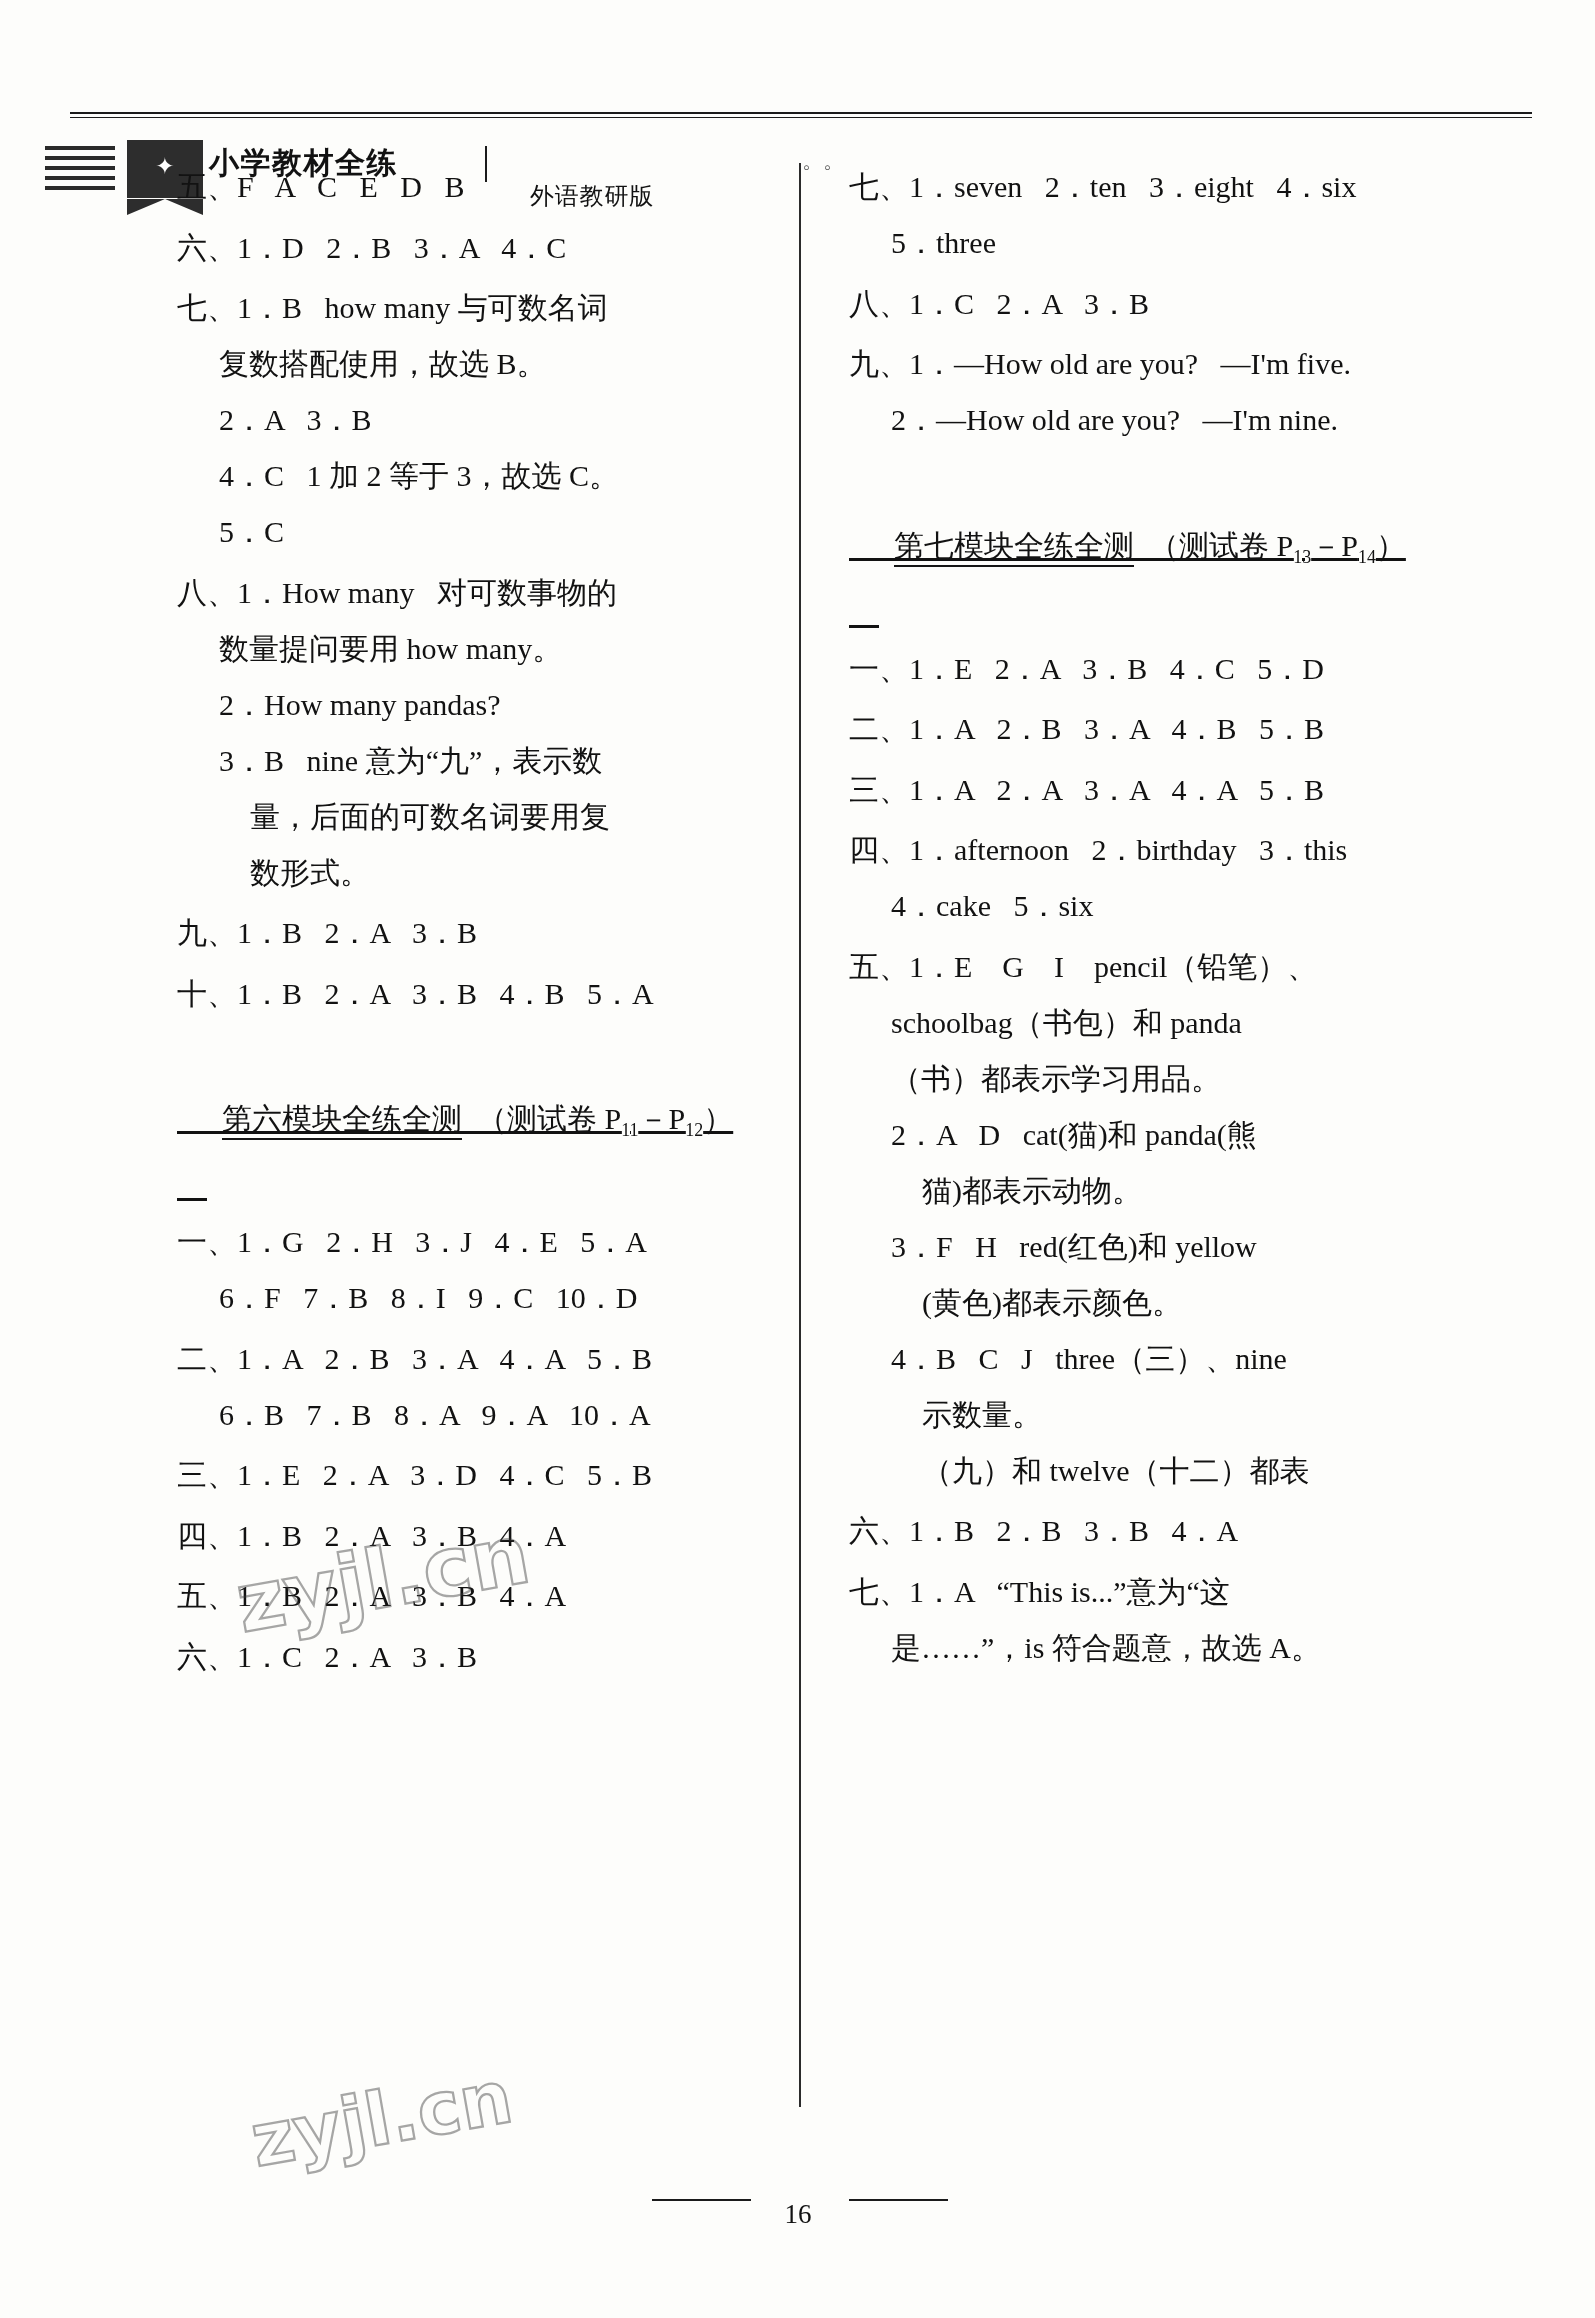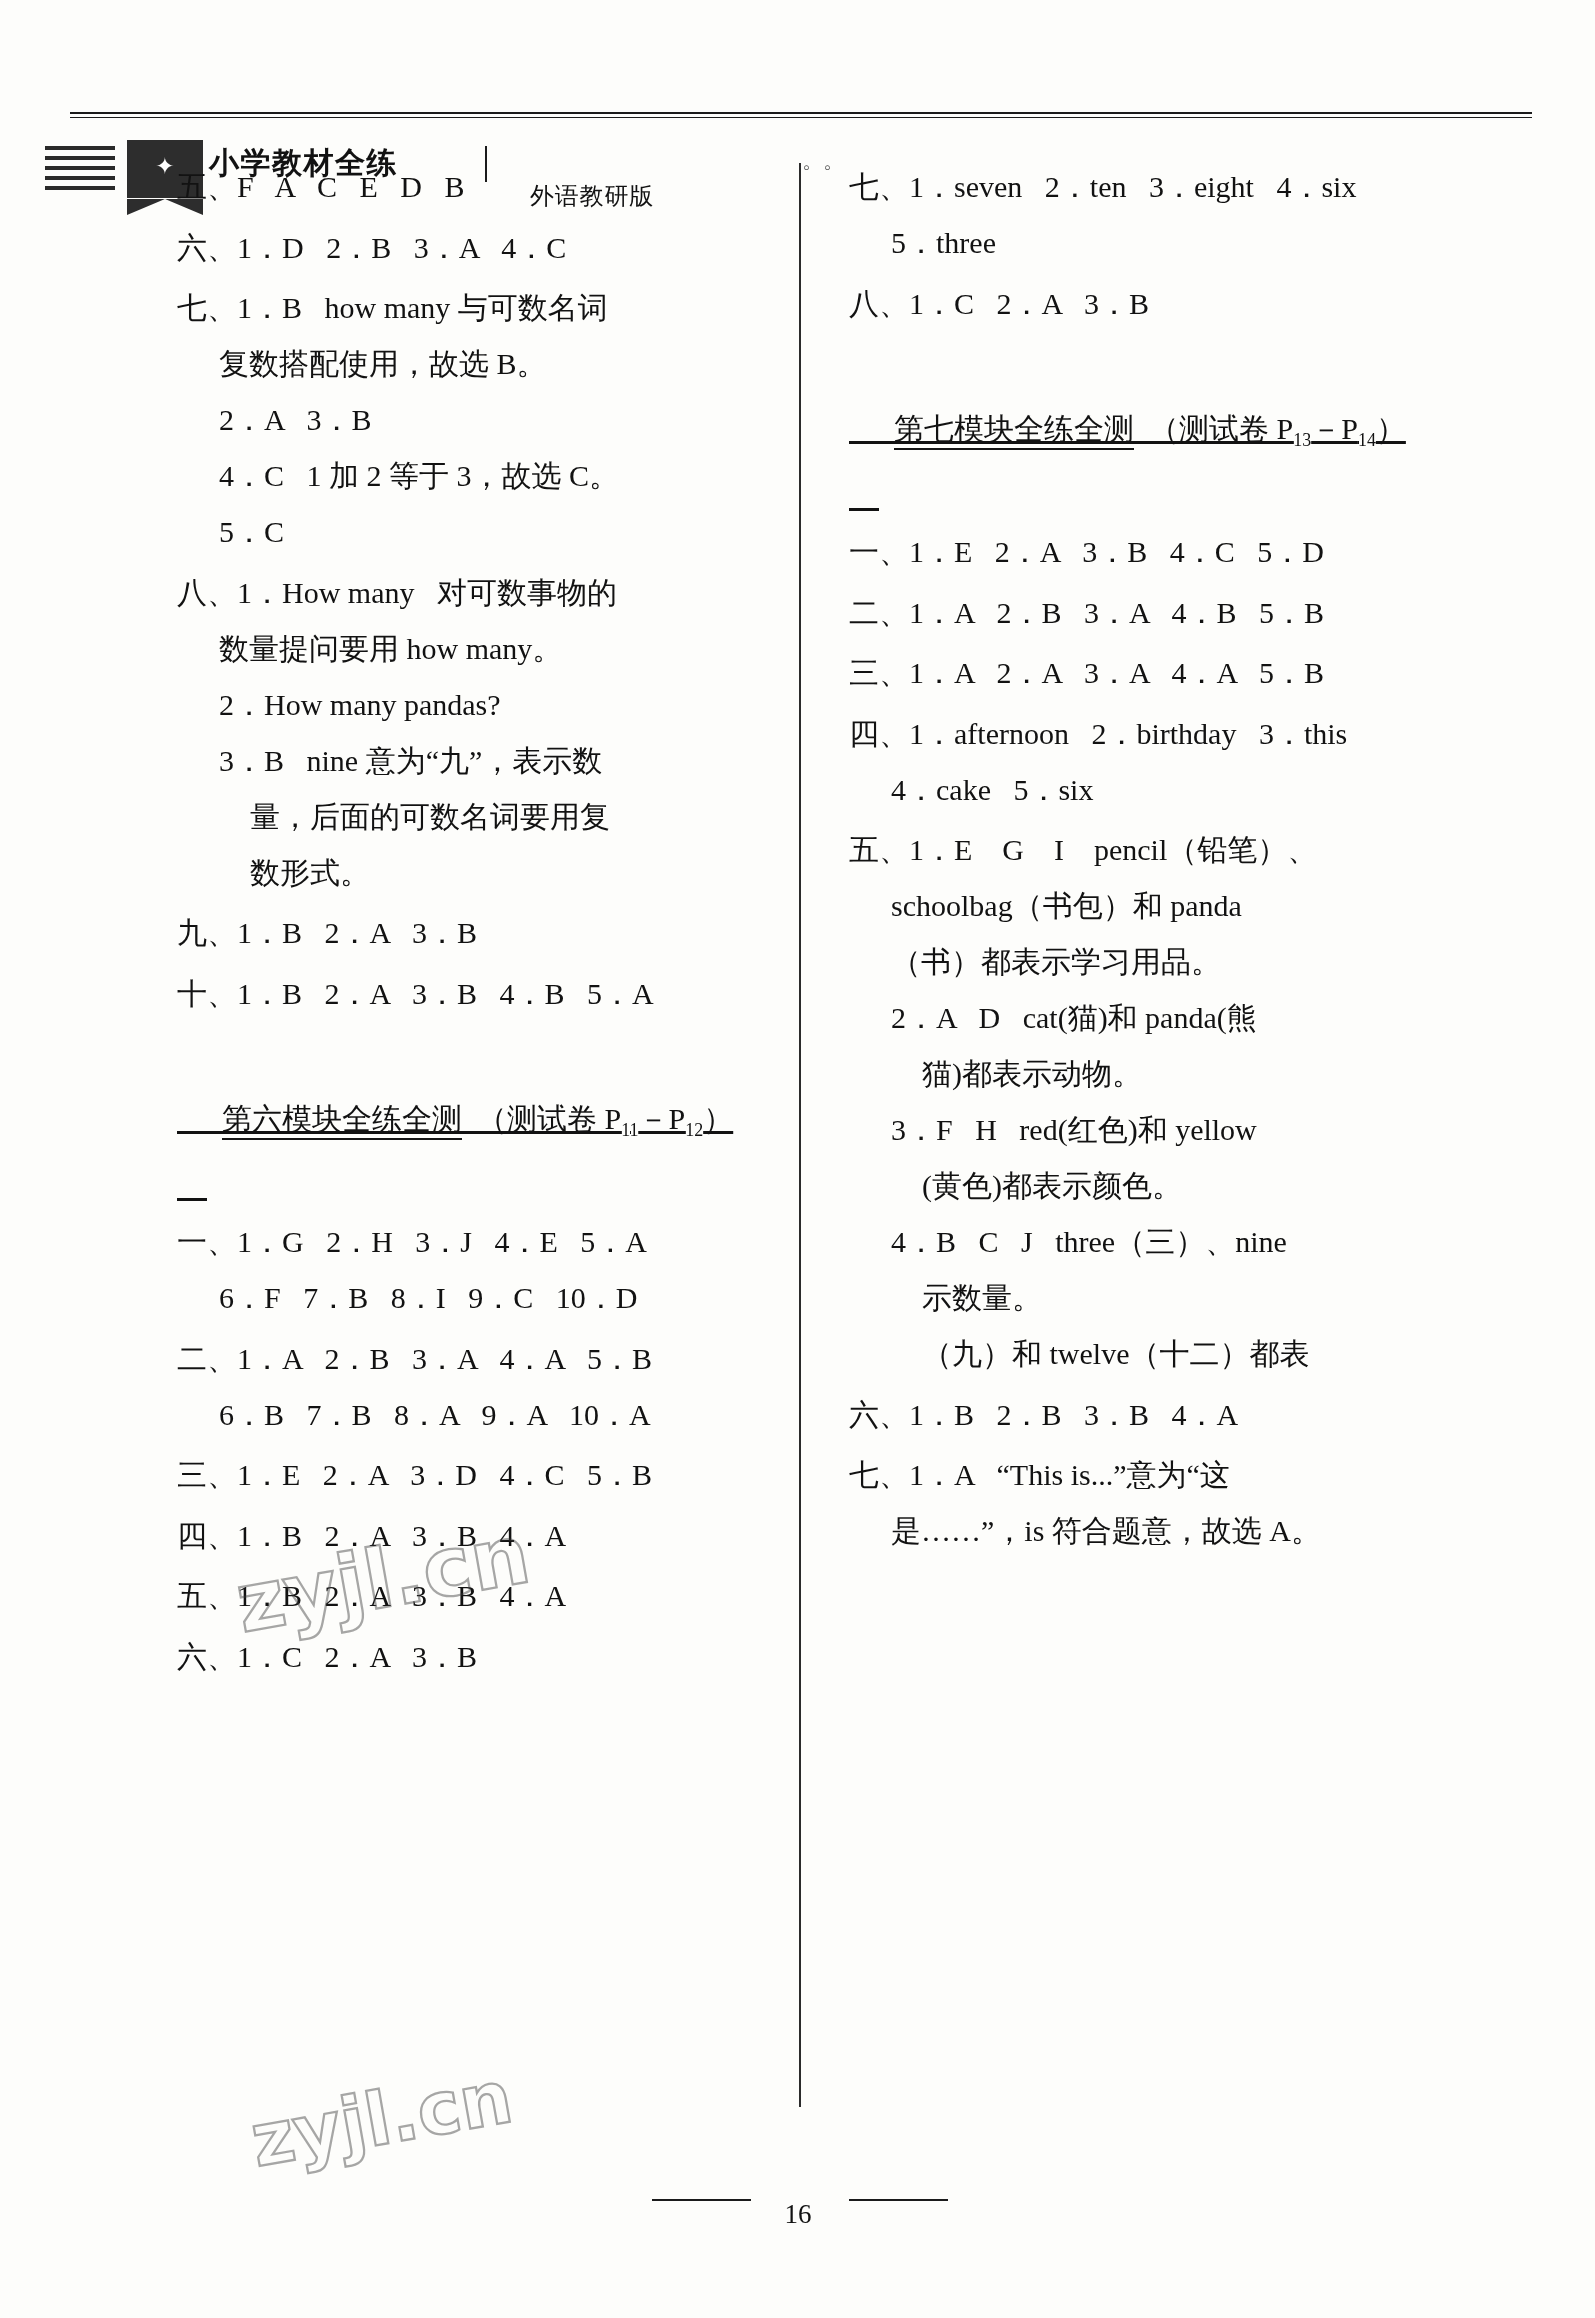--- a/index.html
+++ b/index.html
@@ -211,20 +211,24 @@
 
     <div class="blk">
       <div class="line">七、1．seven   2．ten   3．eight   4．six</div>
       <div class="line ind1">5．three</div>
     </div>
 
     <div class="blk">
       <div class="line">八、1．C   2．A   3．B</div>
     </div>
 
+    <div class="blk">
+      <div class="line">九、1．—How old are you?   —I'm five.</div>
+      <div class="line ind1">2．—How old are you?   —I'm nine.</div>
+    </div>
 
     <div class="sec-title">
       <span class="underline">第七模块全练全测</span><span>&nbsp;&nbsp;</span><span>（测试卷 P</span><sub>13</sub><span>－P</span><sub>14</sub><span>）</span>
     </div>
 
     <div class="blk">
       <div class="line">一、1．E   2．A   3．B   4．C   5．D</div>
     </div>
     <div class="blk">
       <div class="line">二、1．A   2．B   3．A   4．B   5．B</div>

